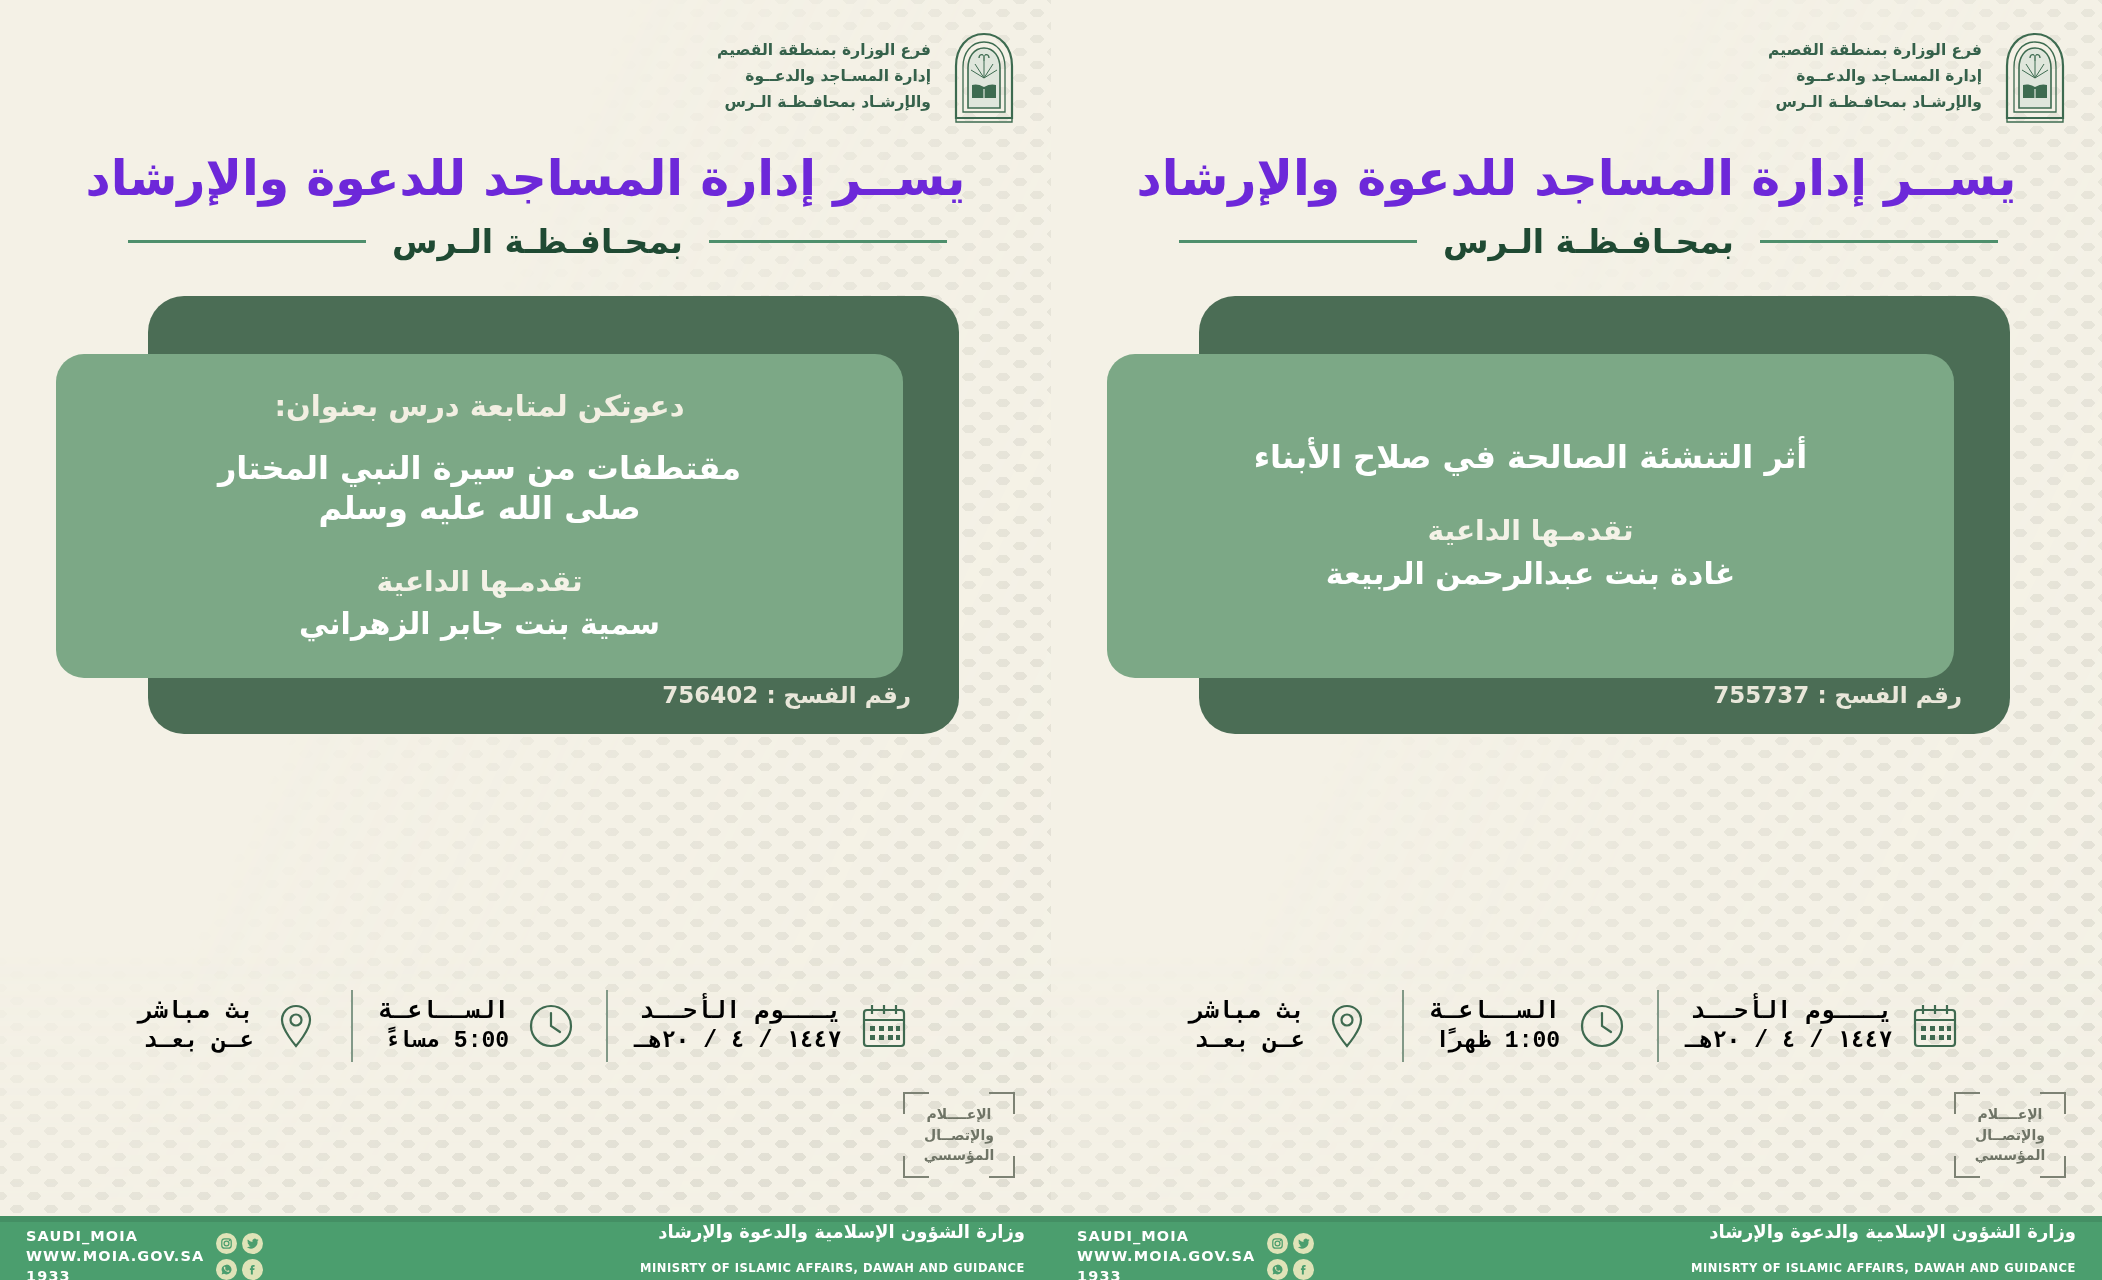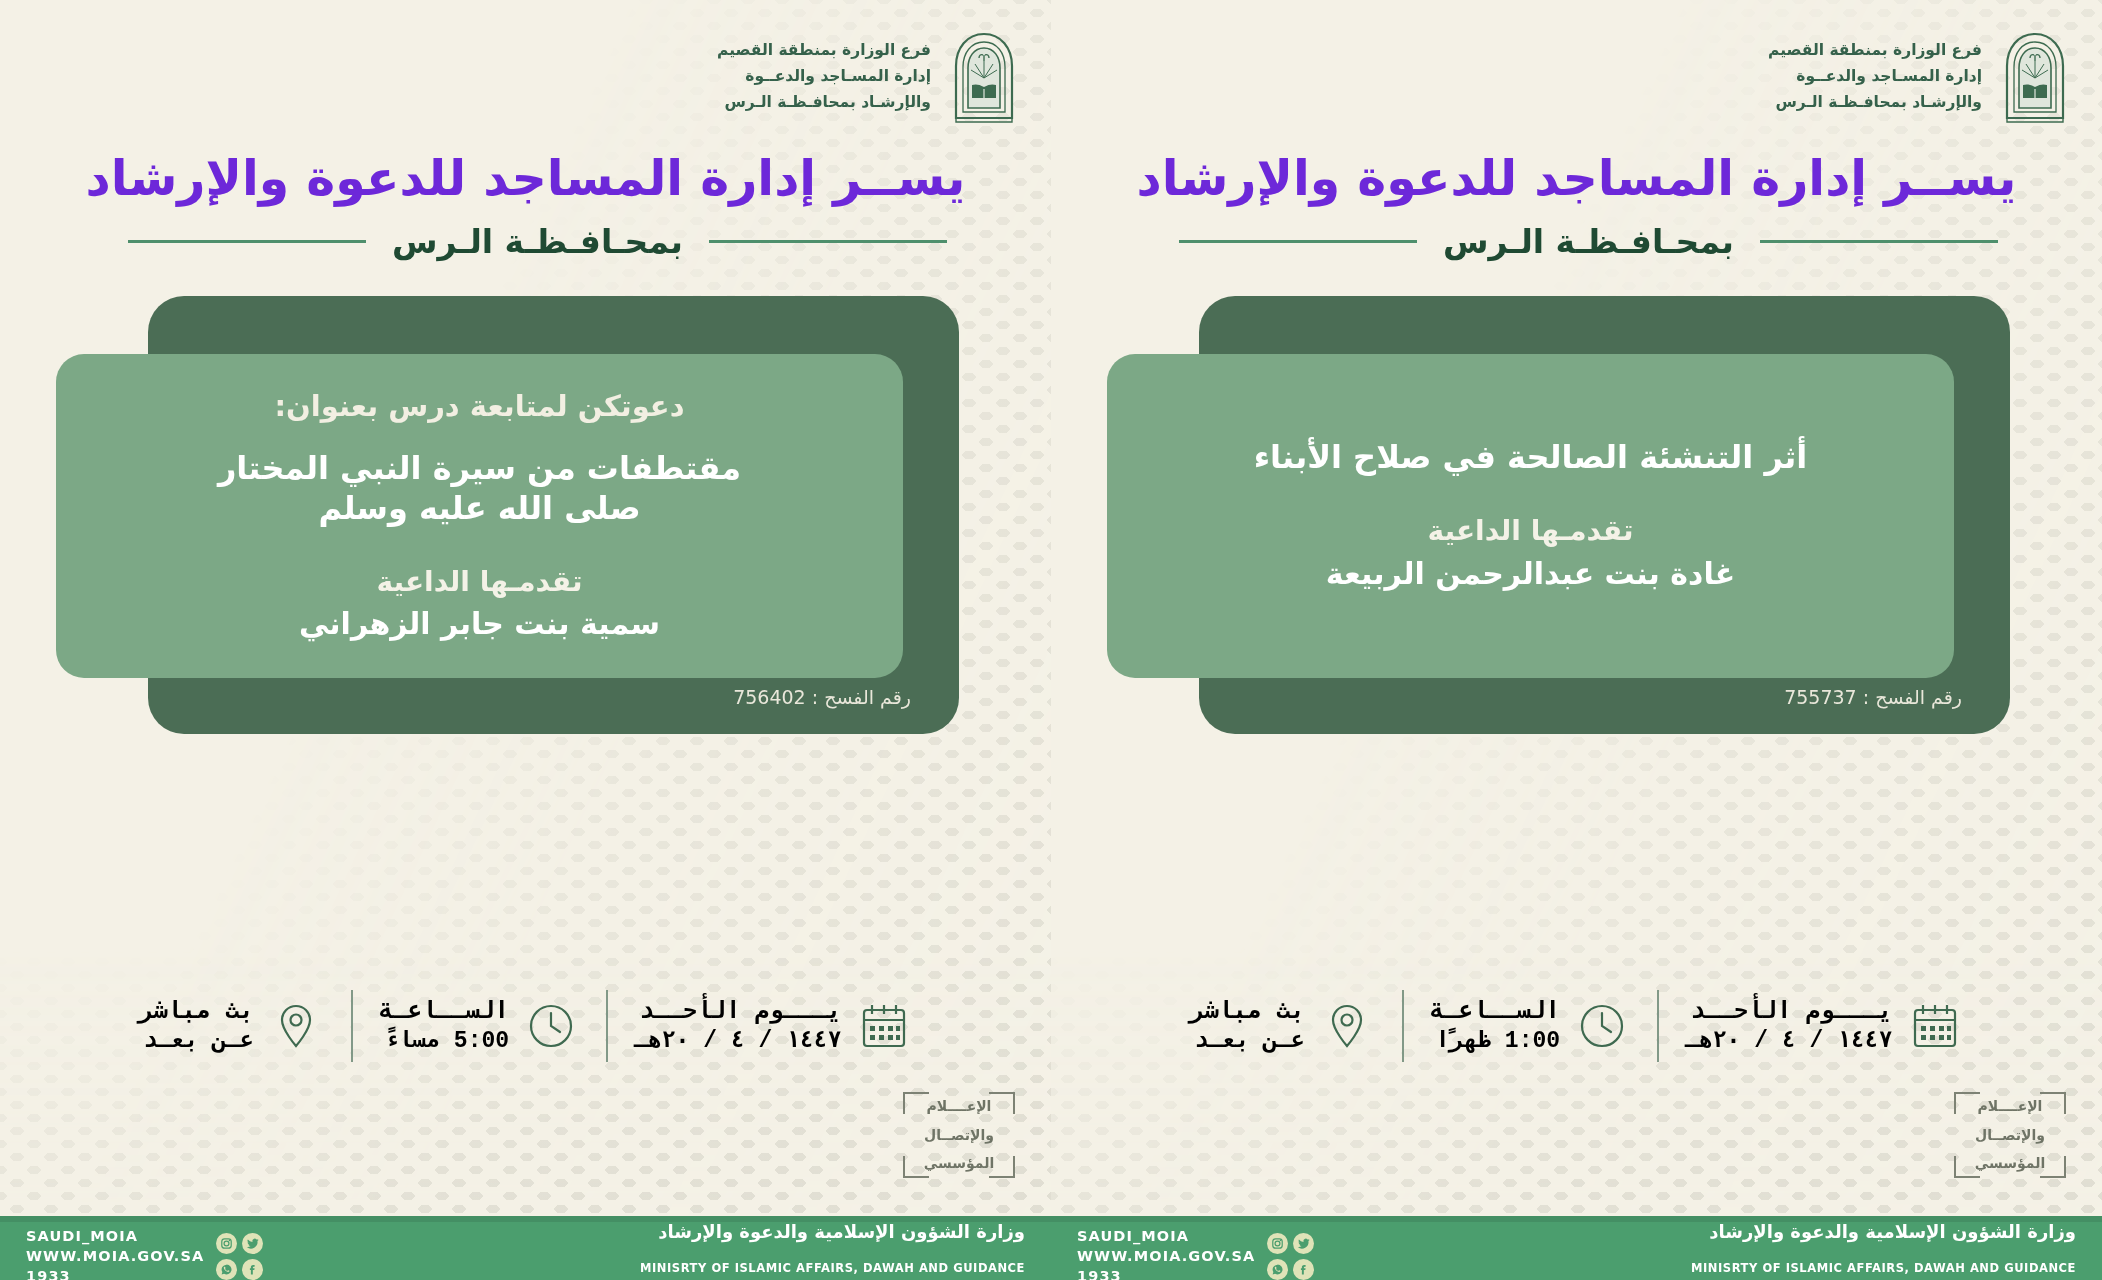--- a/index.html
+++ b/index.html
@@ -72,41 +72,41 @@
   }
   .card-light .subject{
     color:#ffffff;font-size:32px;font-weight:700;line-height:1.24;text-align:center;margin-bottom:34px;
   }
   .card-light .presenter{
     color:#f4f2e7;font-size:28px;font-weight:700;line-height:1.34;text-align:center;
   }
   .card-light .presenter .name{display:block;color:#ffffff;font-size:30px;margin-top:4px;}
   .permit{
     position:absolute;bottom:26px;right:140px;
-    color:#e9e7da;font-size:19px;font-weight:400;letter-spacing:.3px;
+    color:#e9e7da;font-size:23px;font-weight:700;letter-spacing:.3px;
   }
 
   
   .info{
     position:absolute;top:990px;right:0;left:0;
     display:flex;align-items:center;justify-content:center;gap:0;
     direction:rtl;
   }
   .info-item{display:flex;align-items:center;gap:13px;padding:0 26px;}
   .info-ico{width:58px;height:58px;flex:0 0 auto;color:#3f6a50;}
   .info-txt{display:flex;flex-direction:column;text-align:right;color:#000000;font-family:Liberation Mono, monospace;}
   .info-txt .l1{font-size:24px;font-weight:700;letter-spacing:.4px;line-height:1.22;white-space:nowrap;}
   .info-txt .l2{font-size:23px;font-weight:700;letter-spacing:.4px;line-height:1.22;white-space:nowrap;}
   .vdiv{width:2px;height:72px;background:#6d8a77;opacity:.85;}
 
   
   .media-badge{
     position:absolute;bottom:38px;right:36px;
     width:112px;height:86px;
-    display:flex;flex-direction:column;align-items:center;justify-content:center;gap:10px;
+    display:flex;flex-direction:column;align-items:center;justify-content:center;gap:2px;
   }
   .media-badge .corner{position:absolute;width:24px;height:20px;border:2px solid #7d8274;}
   .media-badge .c1{top:0;right:0;border-left:none;border-bottom:none;}
   .media-badge .c2{top:0;left:0;border-right:none;border-bottom:none;}
   .media-badge .c3{bottom:0;right:0;border-left:none;border-top:none;}
   .media-badge .c4{bottom:0;left:0;border-right:none;border-top:none;}
   .media-badge span{color:#6f7466;font-size:14px;font-weight:700;line-height:1.35;white-space:nowrap;}
 
   
   .footer{

